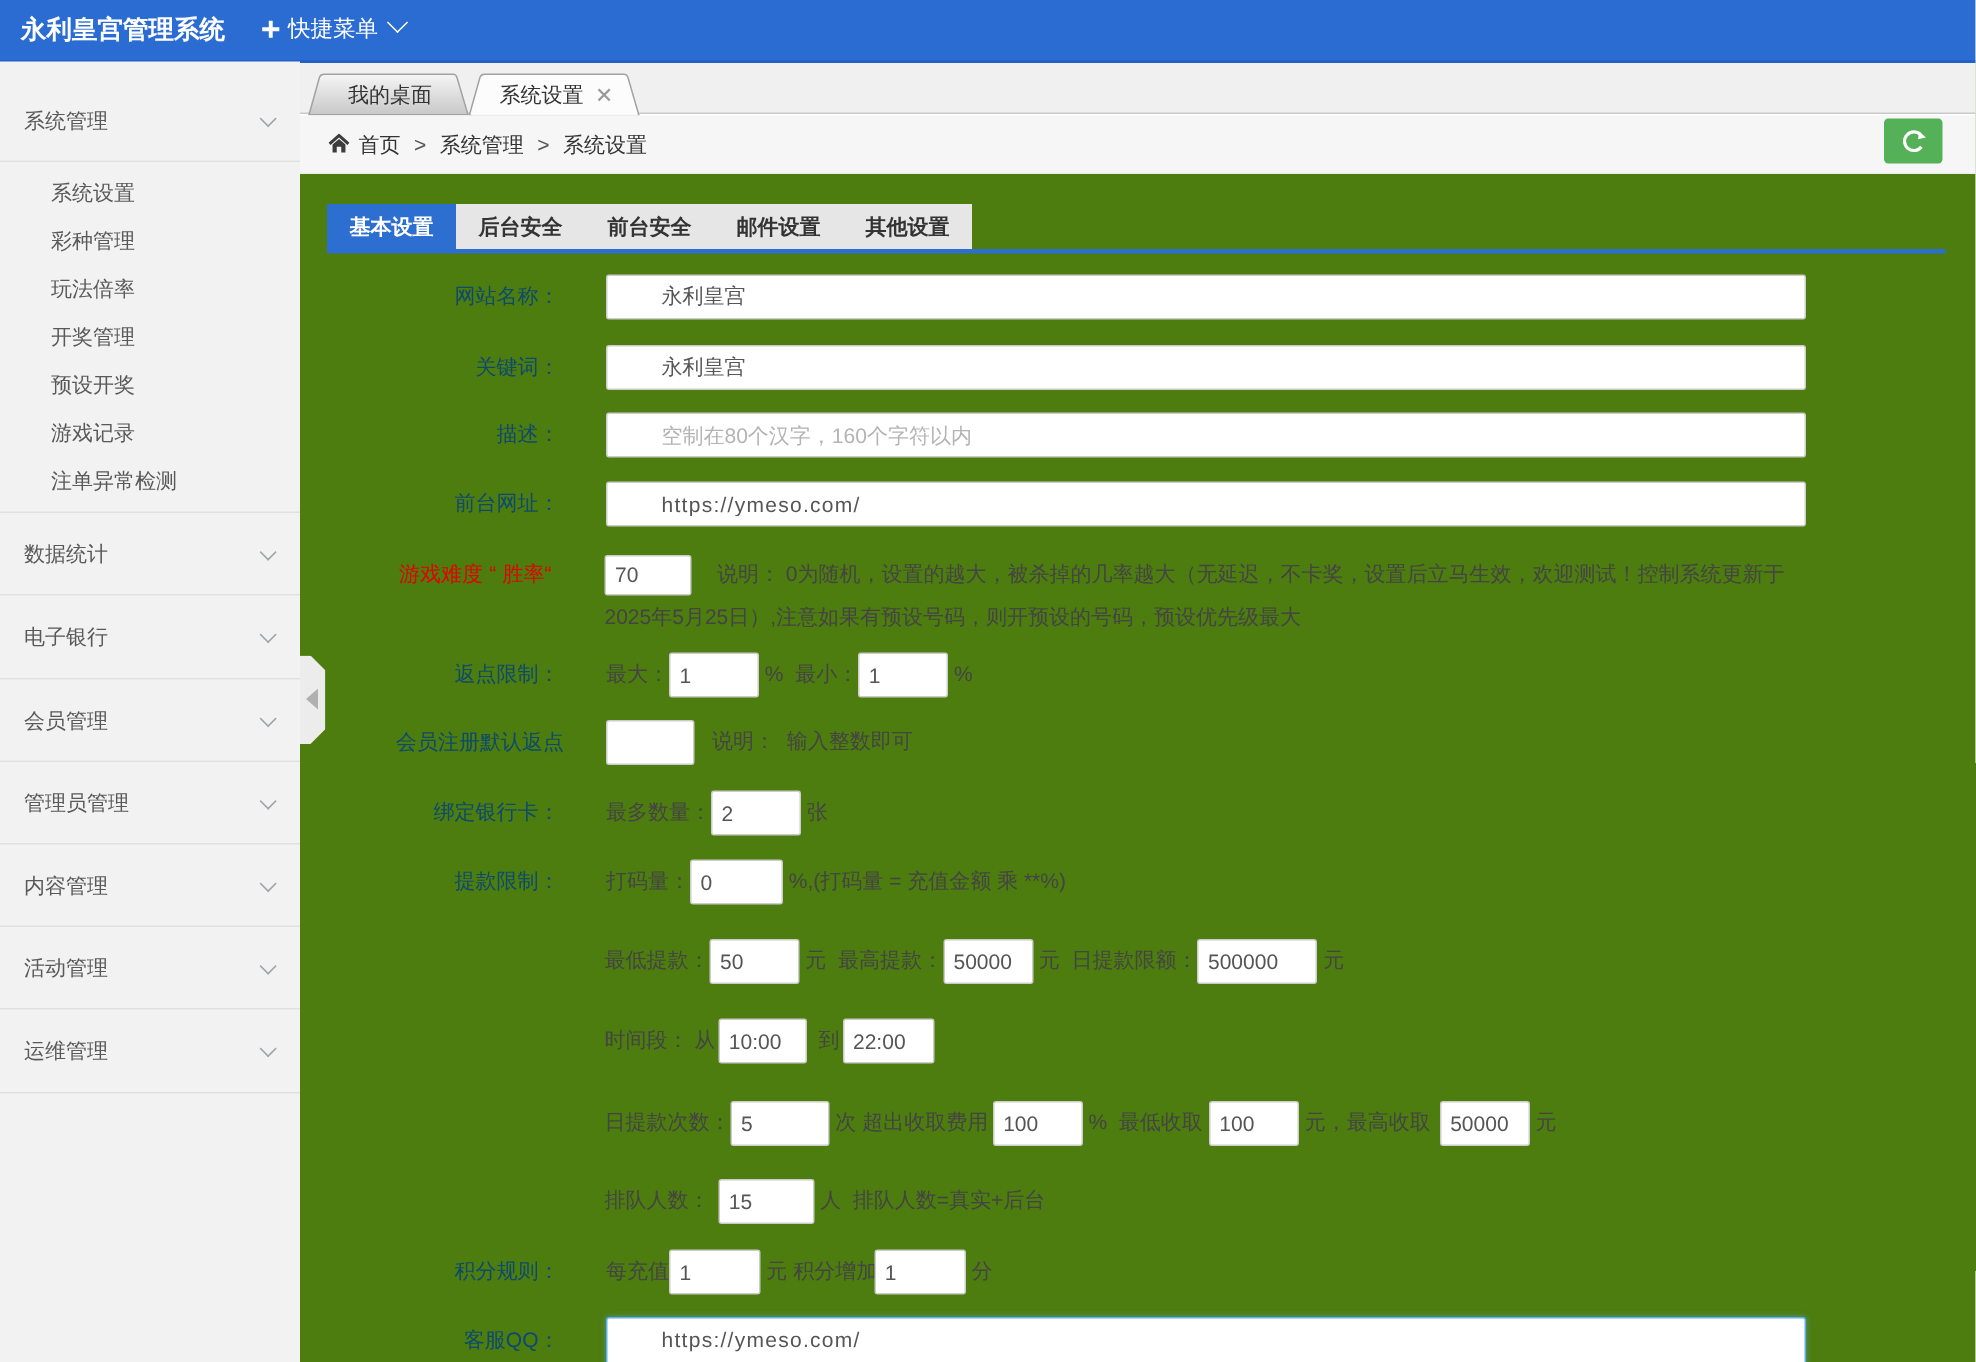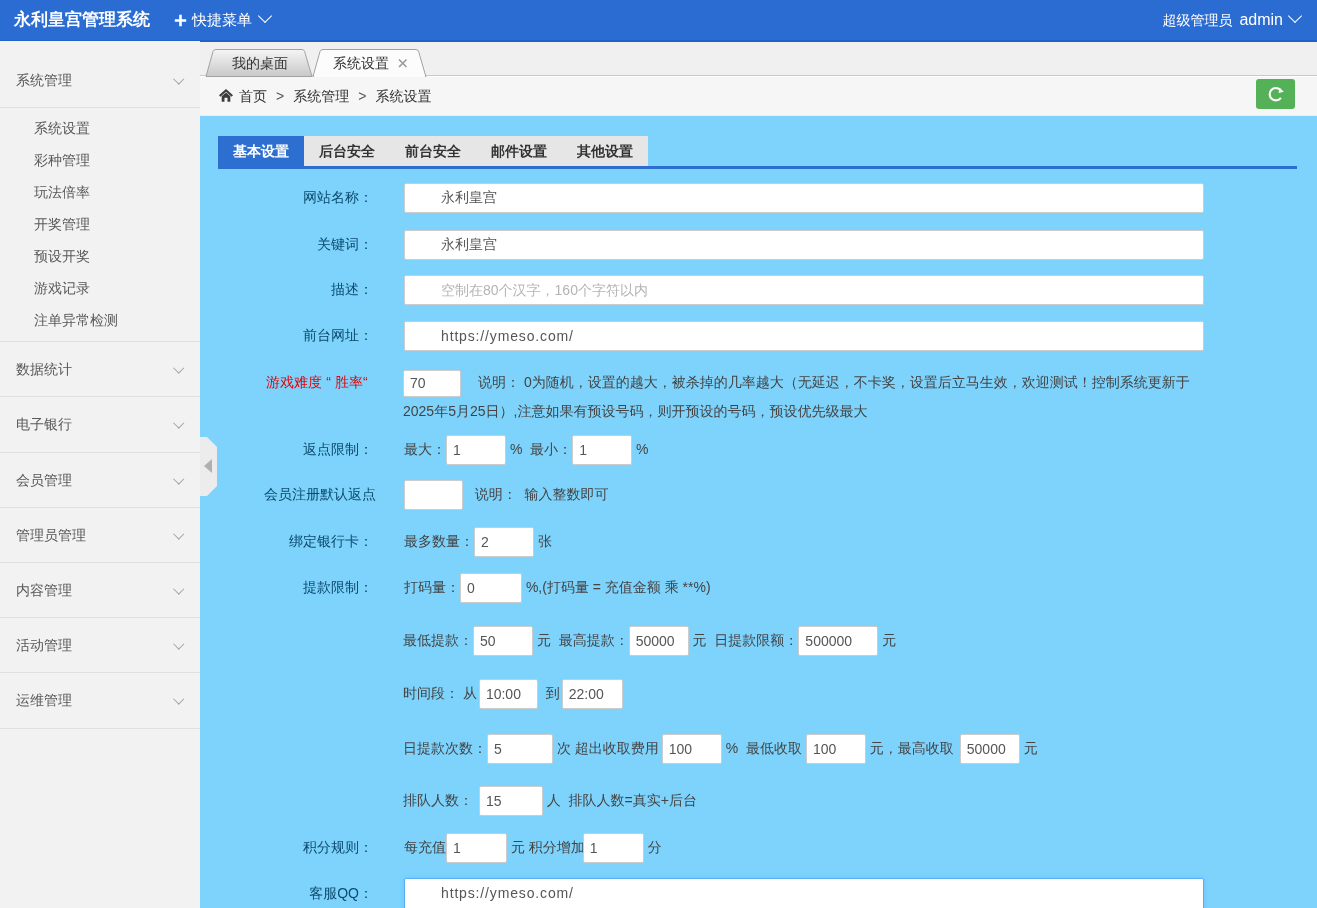--- a/index.html
+++ b/index.html
@@ -26,21 +26,21 @@
 
 .tabstrip { position:absolute; left:200px; top:42px; width:1117px; height:34px; background:#f0f0f0; border-bottom:1px solid #c9c9c9; }
 
 
 .crumbbar { position:absolute; left:200px; top:77px; width:1117px; height:39px; background:#f6f6f6; border-bottom:1px solid #ededed; }
 .crumb { position:absolute; left:19px; top:0; line-height:39px; color:#333; font-size:14px; }
 .crumb .sep { color:#555; margin:0 9px; }
 .refresh { position:absolute; right:22px; top:2px; width:39px; height:30px; background:#54b157; border-radius:3px; }
 
 
-.content { position:absolute; left:200px; top:116px; width:1117px; height:792px; background:#7dd3fc; }
+.content { position:absolute; left:200px; top:116px; width:1117px; height:792px; background:#4d7c0f; }
 .ftabs { position:absolute; left:18px; top:20px; height:30px; background:#e6e6e6; }
 .ftab { display:inline-block; width:86px; height:30px; line-height:30px; text-align:center; font-weight:bold; color:#333; font-size:14px; vertical-align:top;}
 .ftab.on { background:#2d6fd0; color:#fff; }
 .fline { position:absolute; left:18px; top:50px; width:1079px; height:2.5px; background:#2d6fd0; }
 
 
 .row { position:absolute; left:0; }
 .row label.fl { display:inline-block; width:373px; text-align:right; vertical-align:middle; color:#0c4a6e; }
 .ipt { border-radius:2px; border:1px solid #ccc; height:30px; font-size:14px; color:#555; padding:0 3px; font-family:"Liberation Sans",sans-serif; background:#fff; vertical-align:middle; outline:none; }
 .w800 { width:800px;padding-left:36px; }
@@ -50,21 +50,20 @@
 input::placeholder { color:#b4b4b4; }
 .ls { letter-spacing:0.85px; }
 </style>
 </head>
 <body>
 <div class="header">
   <div class="logo">永利皇宫管理系统</div>
   <div class="qmenu"><svg width="13" height="13" viewBox="0 0 13 13" style="vertical-align:-1.5px;margin-right:5px">
         <path d="M6.5,0.8 V12.2 M0.8,6.5 H12.2" stroke="#fff" stroke-width="2.6"></path>
       </svg>快捷菜单<span class="chev" style="margin-left:8px"></span></div>
-  <div class="right">超级管理员&nbsp;<b style="margin-left:3px">admin</b><span class="chev"></span></div>
 </div>
 
 <div class="sidebar">
   <div class="m-item">系统管理<span class="caret"></span></div>
   <div class="submenu">
     <div>系统设置</div>
       <div>彩种管理</div>
       <div>玩法倍率</div>
       <div>开奖管理</div>
     <div>预设开奖</div>

